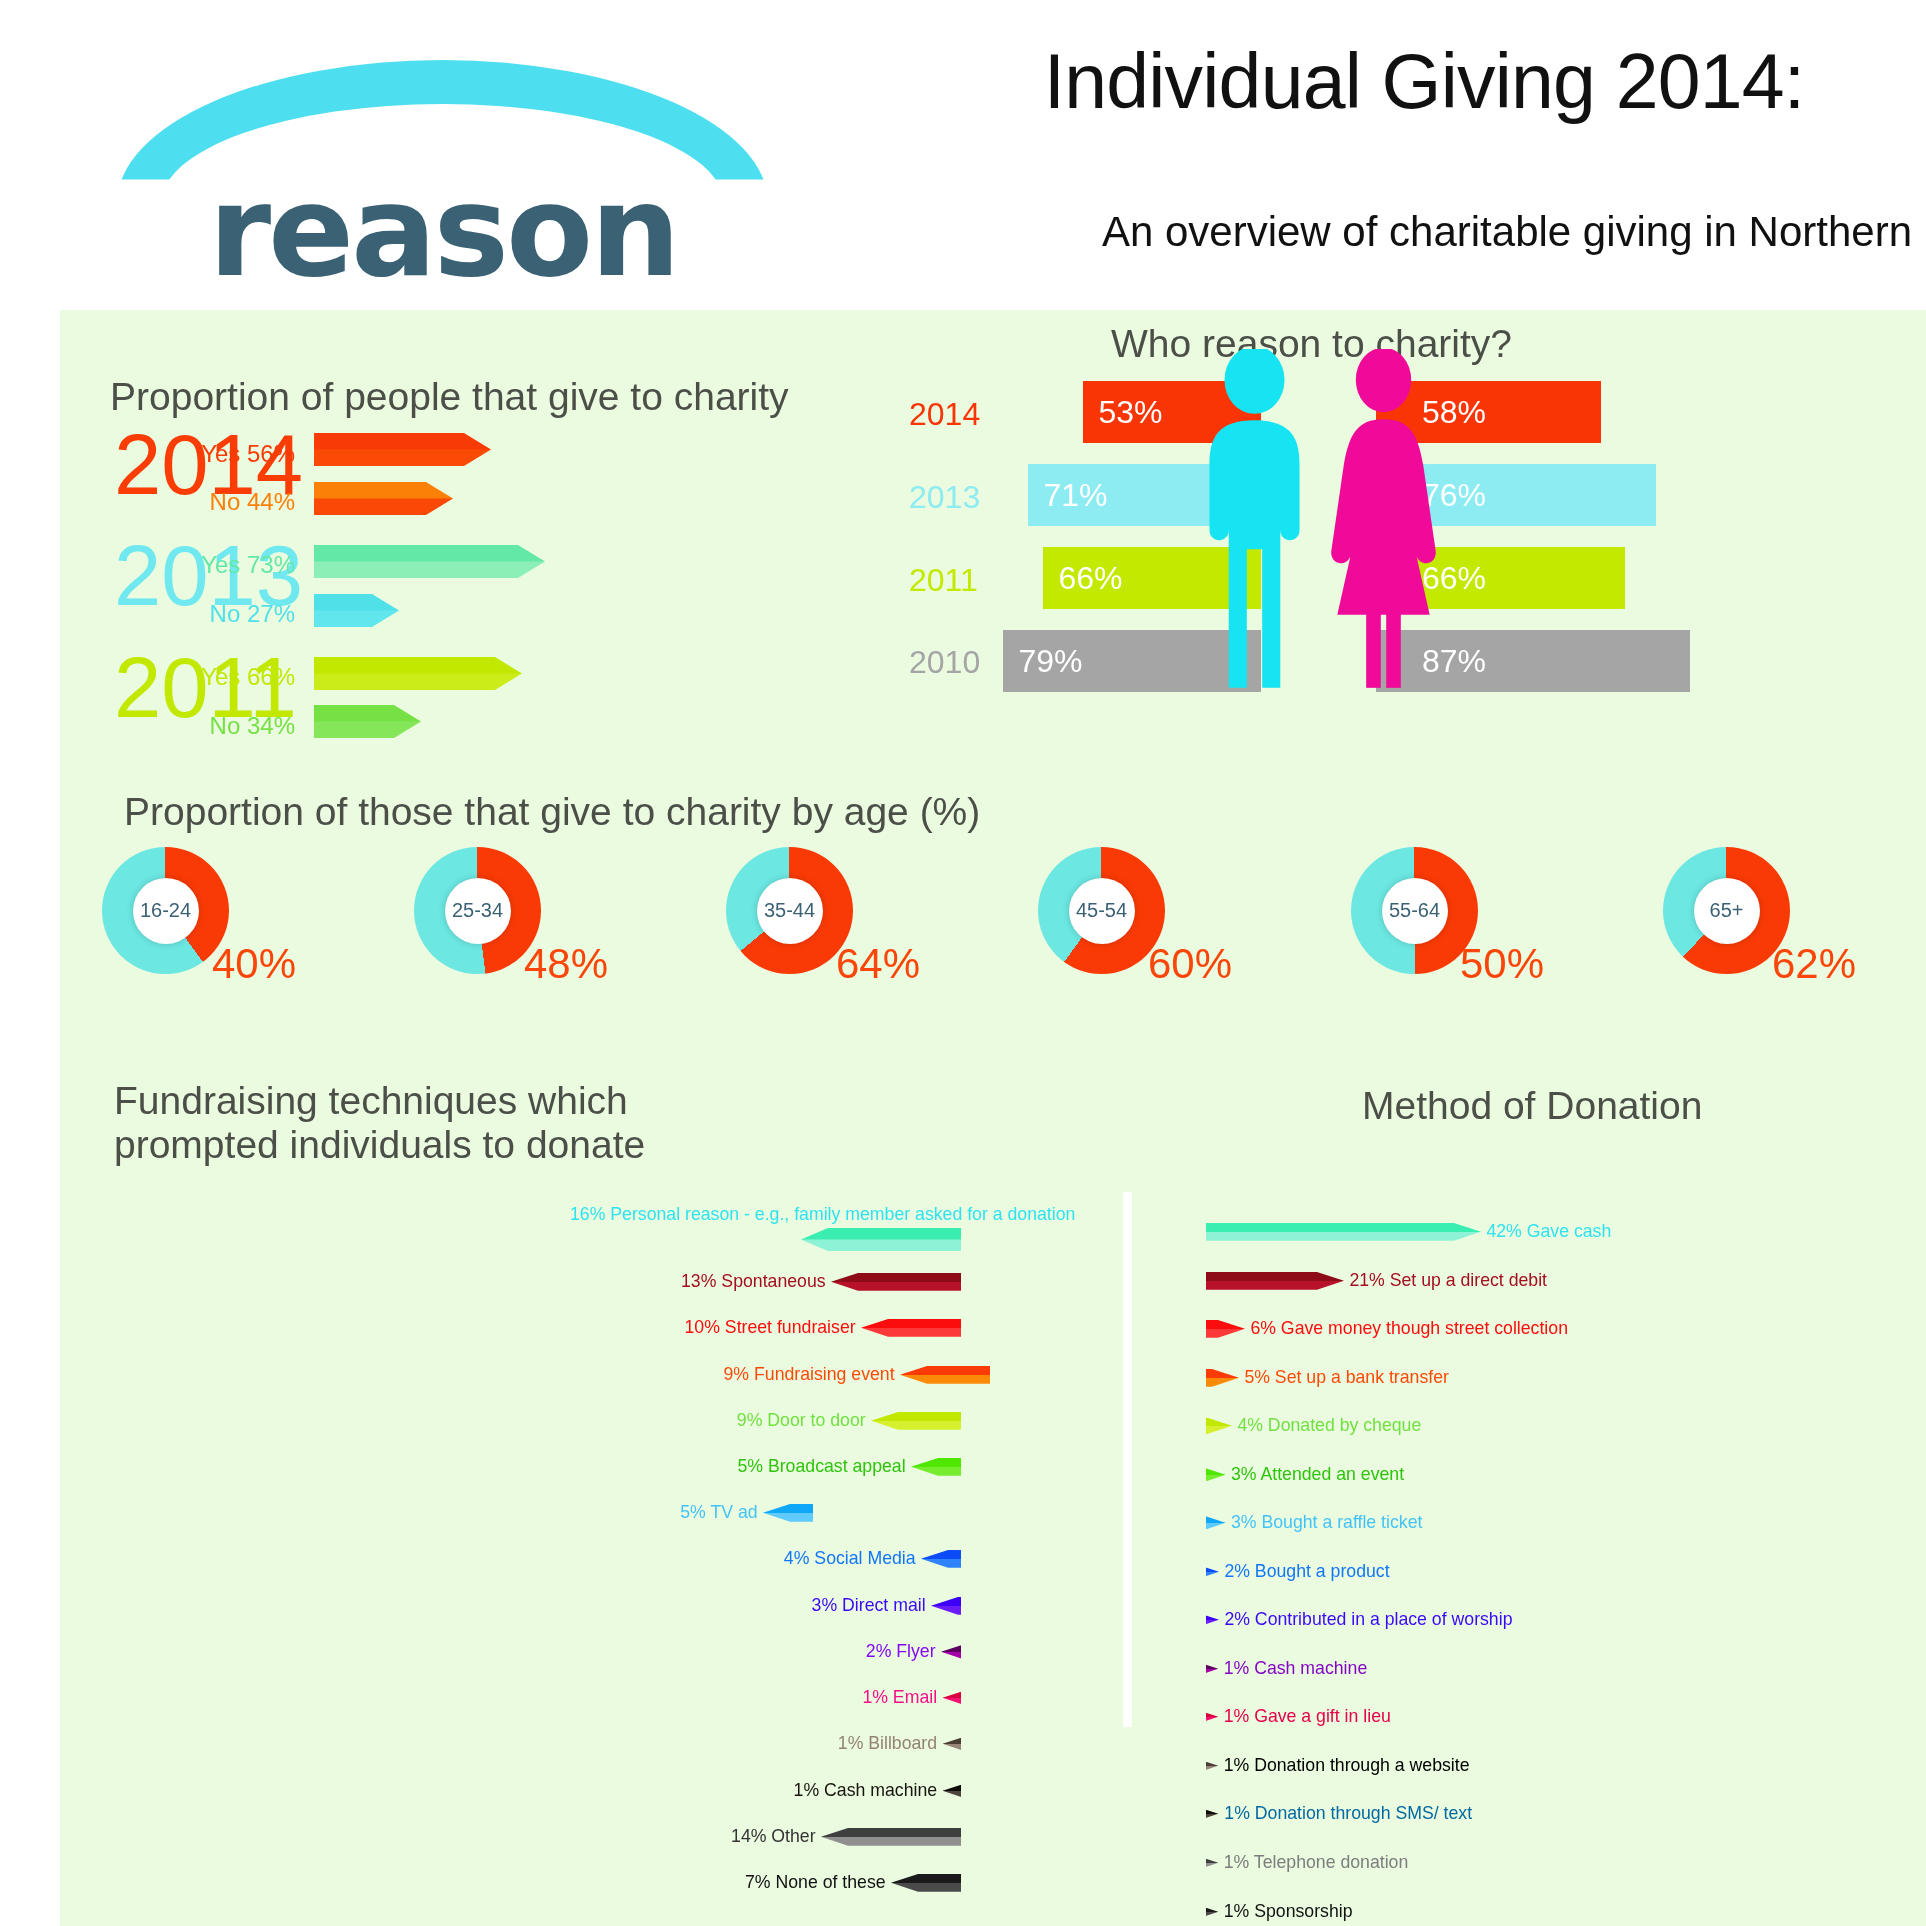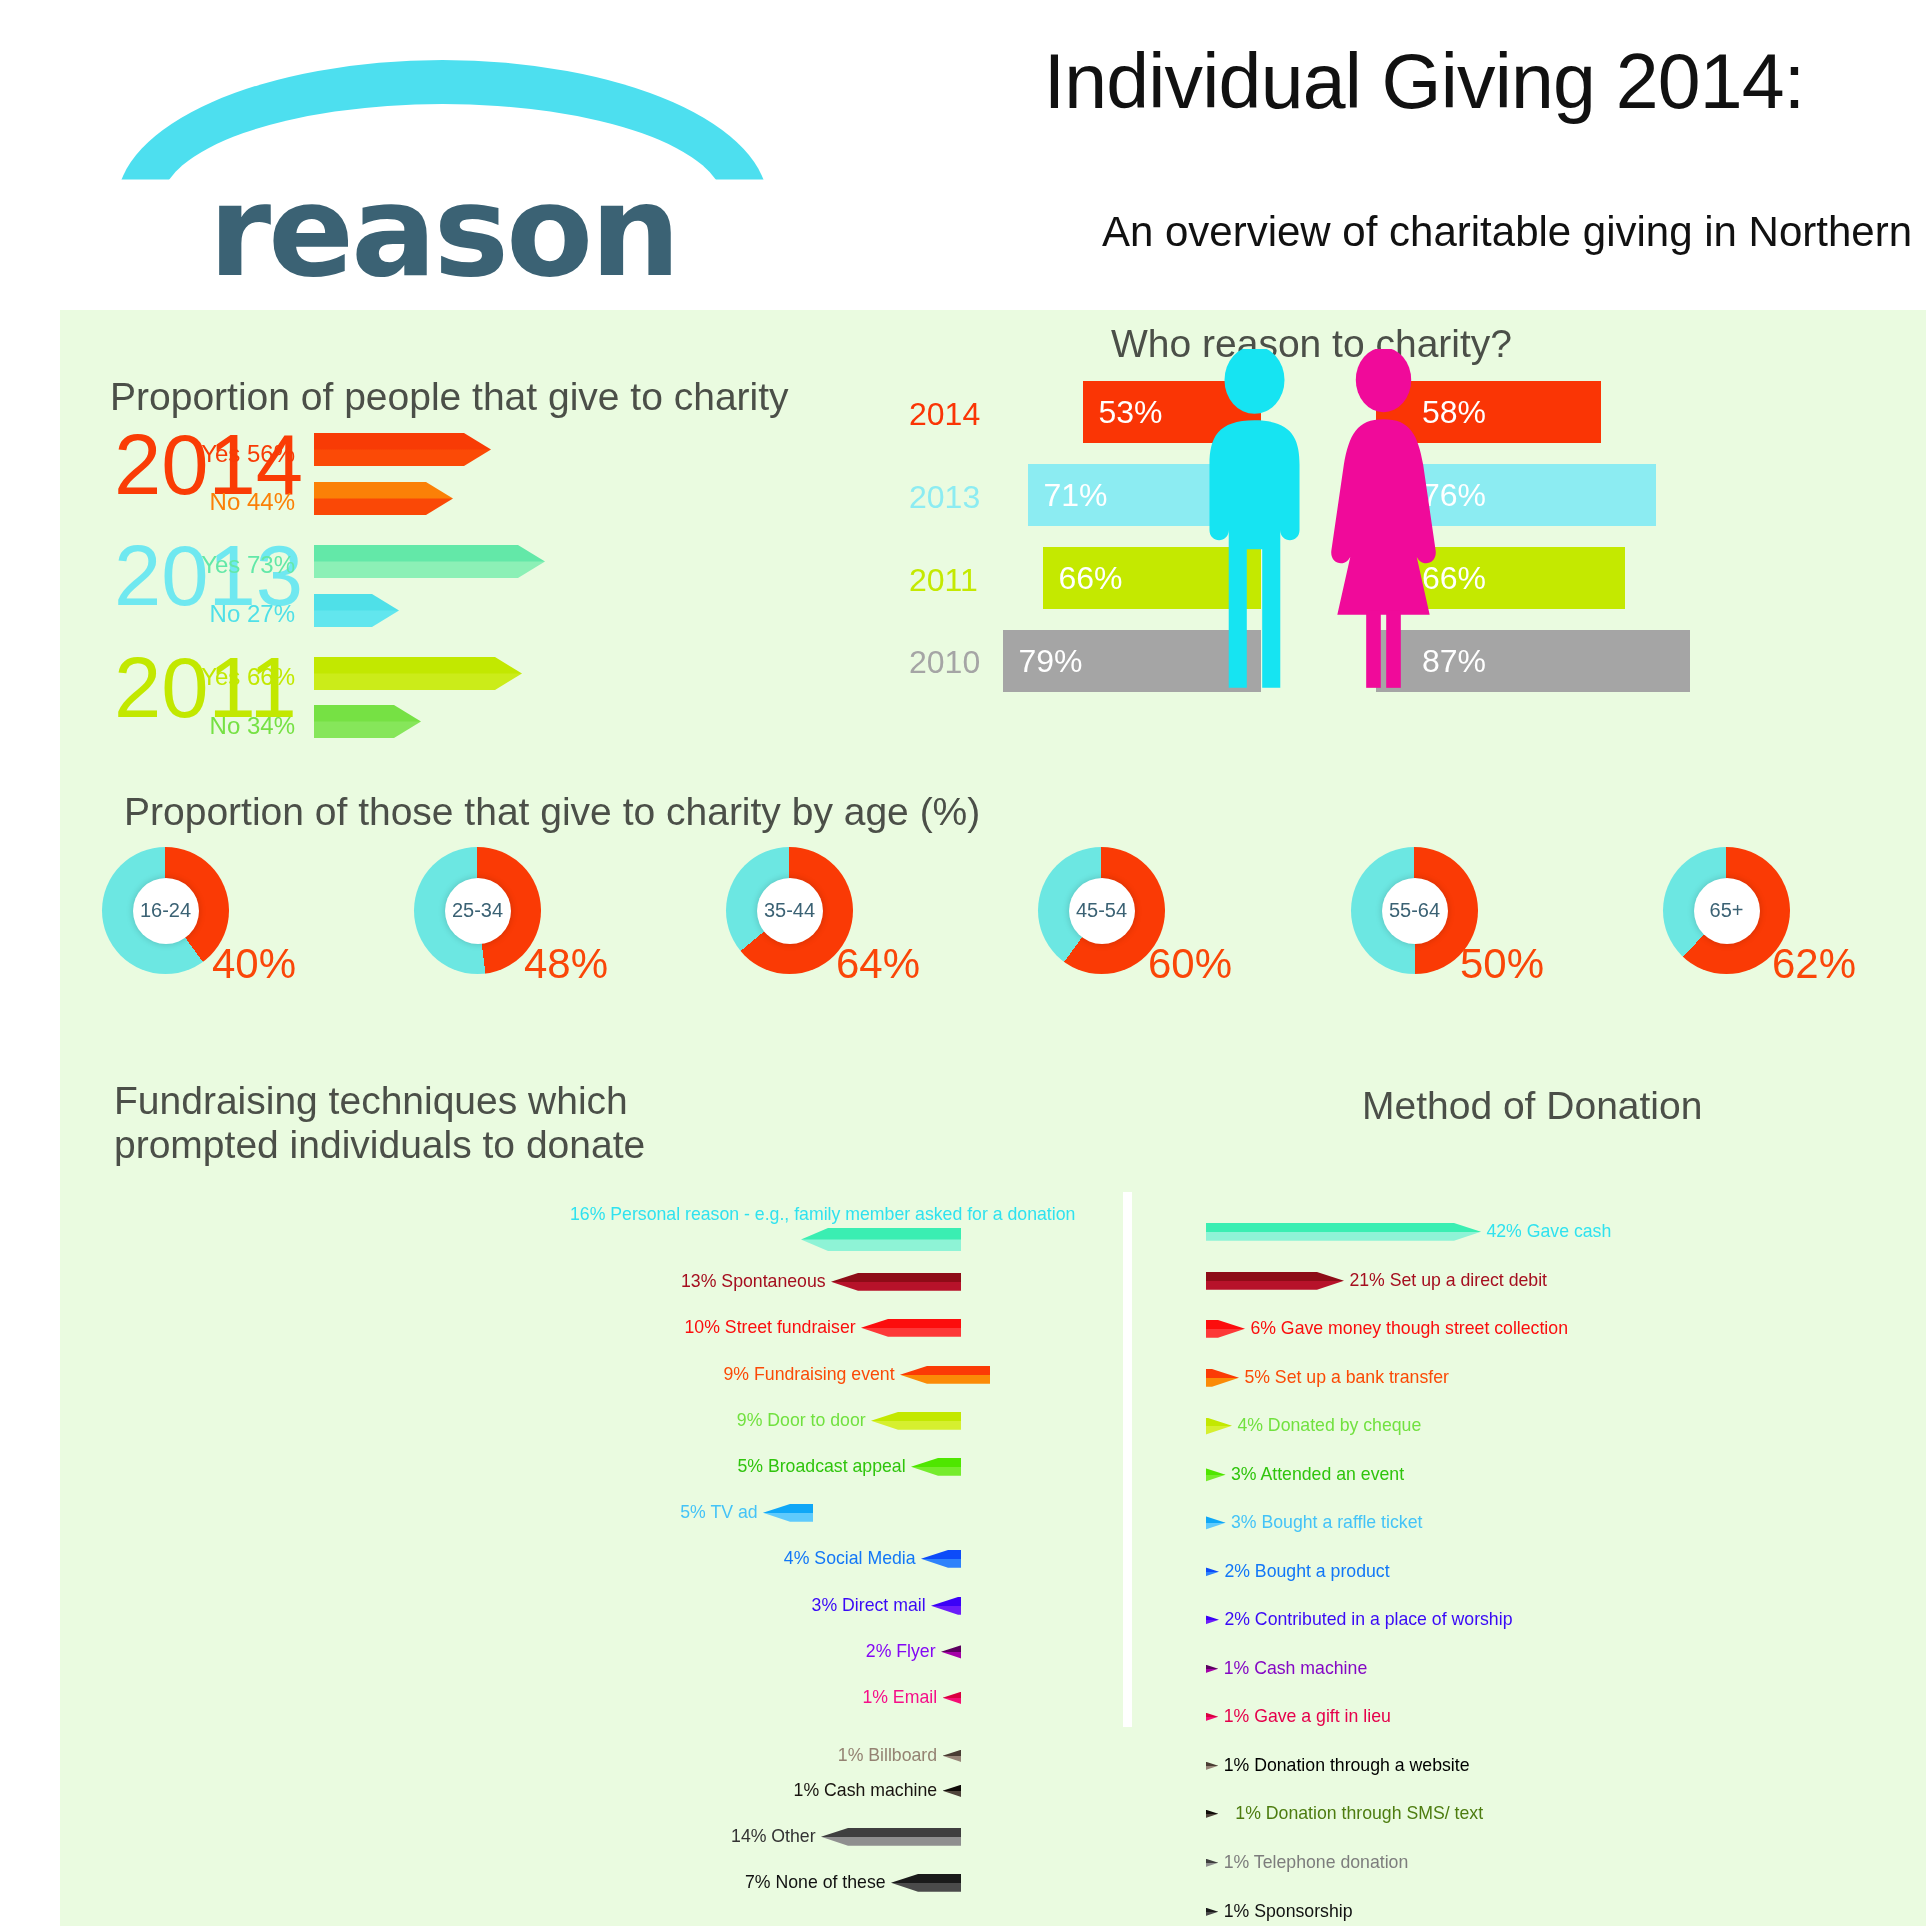--- a/index.html
+++ b/index.html
@@ -197,21 +197,21 @@
         <div class="bar arrow-l" style="width:30px;background:linear-gradient(180deg,#3b02f7 0%,#3b02f7 48%,#6b1cfa 52%,#6b1cfa 100%);"></div>
       </div>
       <div class="row rowR" style="left:0px;top:1333px;width:901px;">
         <div class="lab" style="color:#8407f4;">2% Flyer</div>
         <div class="bar arrow-l" style="width:20px;background:linear-gradient(180deg,#5c0060 0%,#5c0060 48%,#a500a8 52%,#a500a8 100%);"></div>
       </div>
       <div class="row rowR" style="left:0px;top:1379px;width:901px;">
         <div class="lab" style="color:#f50f89;">1% Email</div>
         <div class="bar arrow-l" style="width:18.5px;background:linear-gradient(180deg,#d90040 0%,#d90040 48%,#f50e74 52%,#f50e74 100%);"></div>
       </div>
-      <div class="row rowR" style="left:0px;top:1425px;width:901px;margin-top:12px;">
+      <div class="row rowR" style="left:0px;top:1425px;width:901px;">
         <div class="lab" style="color:#948272;">1% Billboard</div>
         <div class="bar arrow-l" style="width:18.5px;background:linear-gradient(180deg,#4a3d34 0%,#4a3d34 48%,#978578 52%,#978578 100%);"></div>
       </div>
       <div class="row rowR" style="left:0px;top:1472px;width:901px;">
         <div class="lab" style="color:#191410;">1% Cash machine</div>
         <div class="bar arrow-l" style="width:18.5px;background:linear-gradient(180deg,#100c09 0%,#100c09 48%,#4f443b 52%,#4f443b 100%);"></div>
       </div>
       <div class="row rowR" style="left:0px;top:1518px;width:901px;">
         <div class="lab" style="color:#333333;">14% Other</div>
         <div class="bar arrow-l" style="width:140px;background:linear-gradient(180deg,#3f3f3f 0%,#3f3f3f 48%,#8f8f8f 52%,#8f8f8f 100%);"></div>
@@ -269,21 +269,21 @@
       <div class="row" style="left:1146px;top:1398px;">
         <div class="bar arrow-r" style="width:12.3px;background:linear-gradient(180deg,#d90040 0%,#d90040 48%,#f50e74 52%,#f50e74 100%);"></div>
         <div class="lab" style="color:#e5004b;margin-left:5.4px;">1% Gave a gift in lieu</div>
       </div>
       <div class="row" style="left:1146px;top:1447px;">
         <div class="bar arrow-r" style="width:12.3px;background:linear-gradient(180deg,#4a3d34 0%,#4a3d34 48%,#978578 52%,#978578 100%);"></div>
         <div class="lab" style="color:#000000;margin-left:5.4px;">1% Donation through a website</div>
       </div>
       <div class="row" style="left:1146px;top:1495px;">
         <div class="bar arrow-r" style="width:12.3px;background:linear-gradient(180deg,#100c09 0%,#100c09 48%,#4f443b 52%,#4f443b 100%);"></div>
-        <div class="lab" style="color:#4d7c0f;margin-left:17px;">1% Donation through SMS/ text</div>
+        <div class="lab" style="color:#0369a1;margin-left:6px;">1% Donation through SMS/ text</div>
       </div>
       <div class="row" style="left:1146px;top:1544px;">
         <div class="bar arrow-r" style="width:12.3px;background:linear-gradient(180deg,#3f3f3f 0%,#3f3f3f 48%,#8f8f8f 52%,#8f8f8f 100%);"></div>
         <div class="lab" style="color:#7d7d7d;margin-left:5.4px;">1% Telephone donation</div>
       </div>
       <div class="row" style="left:1146px;top:1593px;">
         <div class="bar arrow-r" style="width:12.3px;background:linear-gradient(180deg,#1a1a1a 0%,#1a1a1a 48%,#4a4a4a 52%,#4a4a4a 100%);"></div>
         <div class="lab" style="color:#111111;margin-left:5.4px;">1% Sponsorship</div>
       </div>
     </div>

